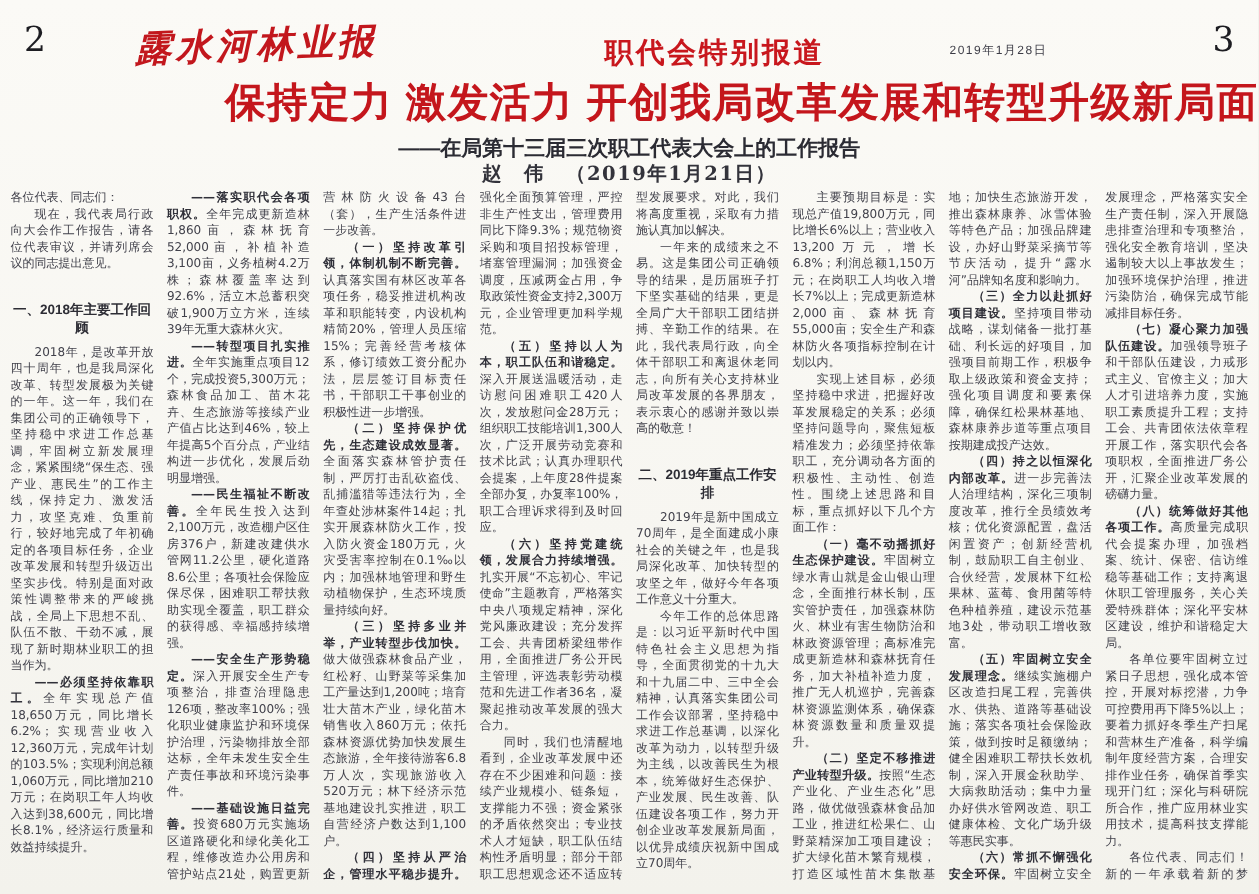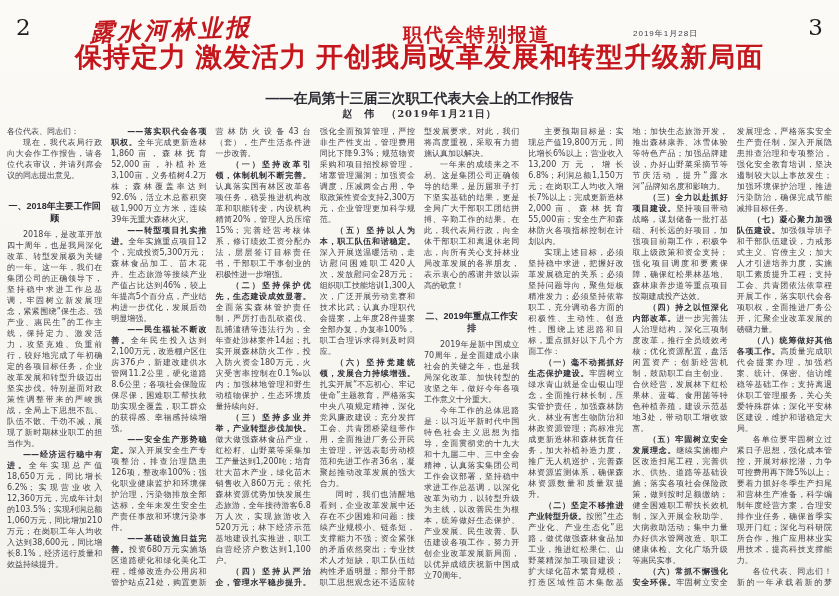--- a/index.html
+++ b/index.html
@@ -29,32 +29,32 @@
   .banner{
     position:absolute;left:403px;top:14px;
     font-size:19px;font-weight:bold;color:#c8171d;letter-spacing:2px;white-space:nowrap;
   }
   .issue-date{
     position:absolute;left:633px;top:20px;
     font-size:8px;color:#3c3c46;letter-spacing:1px;white-space:nowrap;
   }
   
   .headline{
-    position:absolute;top:39px;left:0;width:100%;
-    text-align:center;font-size:27px;font-weight:bold;color:#c4161c;
+    position:absolute;top:50px;left:0;width:100%;
+    text-align:right;font-size:27px;font-weight:bold;color:#c4161c;
     letter-spacing:1px;white-space:nowrap;
   }
   .subtitle{
     position:absolute;top:90px;left:0;width:100%;
     text-align:center;font-size:14px;font-weight:bold;color:#2b2b33;
   }
   .byline{
     position:absolute;top:107px;left:0;width:100%;
     text-align:center;font-family:"DejaVu Serif",serif;
-    font-size:10px;font-weight:bold;color:#33333b;letter-spacing:1px;
+    font-size:13px;font-weight:bold;color:#33333b;letter-spacing:1px;
   }
   
   .columns{
     position:absolute;top:126px;left:7px;right:7px;bottom:5px;
     column-count:8;column-gap:9px;column-fill:auto;
     font-family:"DejaVu Sans",sans-serif;
     font-size:8px;line-height:11px;text-align:justify;
     color:#41414b;overflow:hidden;
   }
   .columns p{margin:0;text-indent:2em;}
@@ -81,21 +81,21 @@
 
   <div class="headline">保持定力  激发活力  开创我局改革发展和转型升级新局面</div>
   <div class="subtitle">——在局第十三届三次职工代表大会上的工作报告</div>
   <div class="byline">赵　伟　（2019年1月21日）</div>
 
   <div class="columns">
       <p class="flush">各位代表、同志们：</p>
       <p>现在，我代表局行政向大会作工作报告，请各位代表审议，并请列席会议的同志提出意见。</p>
       <h3>一、2018年主要工作回顾</h3>
       <p>2018年，是改革开放四十周年，也是我局深化改革、转型发展极为关键的一年。这一年，我们在集团公司的正确领导下，坚持稳中求进工作总基调，牢固树立新发展理念，紧紧围绕“保生态、强产业、惠民生”的工作主线，保持定力、激发活力，攻坚克难、负重前行，较好地完成了年初确定的各项目标任务，企业改革发展和转型升级迈出坚实步伐。特别是面对政策性调整带来的严峻挑战，全局上下思想不乱、队伍不散、干劲不减，展现了新时期林业职工的担当作为。</p>
-      <p><b>——经济运行稳中有进。</b>全年实现总产值18,650万元，同比增长6.2%；实现营业收入12,360万元，完成年计划的103.5%；实现利润总额1,060万元，同比增加210万元；在岗职工年人均收入达到38,600元，同比增长8.1%，经济运行质量和效益持续提升。</p>
+      <p><b>——必须坚持依靠职工。</b>全年实现总产值18,650万元，同比增长6.2%；实现营业收入12,360万元，完成年计划的103.5%；实现利润总额1,060万元，同比增加210万元；在岗职工年人均收入达到38,600元，同比增长8.1%，经济运行质量和效益持续提升。</p>
       <p><b>——落实职代会各项职权。</b>全年完成更新造林1,860亩，森林抚育52,000亩，补植补造3,100亩，义务植树4.2万株；森林覆盖率达到92.6%，活立木总蓄积突破1,900万立方米，连续39年无重大森林火灾。</p>
       <p><b>——转型项目扎实推进。</b>全年实施重点项目12个，完成投资5,300万元；森林食品加工、苗木花卉、生态旅游等接续产业产值占比达到46%，较上年提高5个百分点，产业结构进一步优化，发展后劲明显增强。</p>
       <p><b>——民生福祉不断改善。</b>全年民生投入达到2,100万元，改造棚户区住房376户，新建改建供水管网11.2公里，硬化道路8.6公里；各项社会保险应保尽保，困难职工帮扶救助实现全覆盖，职工群众的获得感、幸福感持续增强。</p>
       <p><b>——安全生产形势稳定。</b>深入开展安全生产专项整治，排查治理隐患126项，整改率100%；强化职业健康监护和环境保护治理，污染物排放全部达标，全年未发生安全生产责任事故和环境污染事件。</p>
       <p><b>——基础设施日益完善。</b>投资680万元实施场区道路硬化和绿化美化工程，维修改造办公用房和管护站点21处，购置更新营林防火设备43台（套），生产生活条件进一步改善。</p>
       <p><b>（一）坚持改革引领，体制机制不断完善。</b>认真落实国有林区改革各项任务，稳妥推进机构改革和职能转变，内设机构精简20%，管理人员压缩15%；完善经营考核体系，修订绩效工资分配办法，层层签订目标责任书，干部职工干事创业的积极性进一步增强。</p>
       <p><b>（二）坚持保护优先，生态建设成效显著。</b>全面落实森林管护责任制，严厉打击乱砍盗伐、乱捕滥猎等违法行为，全年查处涉林案件14起；扎实开展森林防火工作，投入防火资金180万元，火灾受害率控制在0.1‰以内；加强林地管理和野生动植物保护，生态环境质量持续向好。</p>
       <p><b>（三）坚持多业并举，产业转型步伐加快。</b>做大做强森林食品产业，红松籽、山野菜等采集加工产量达到1,200吨；培育壮大苗木产业，绿化苗木销售收入860万元；依托森林资源优势加快发展生态旅游，全年接待游客6.8万人次，实现旅游收入520万元；林下经济示范基地建设扎实推进，职工自营经济户数达到1,100户。</p>
       <p><b>（四）坚持从严治企，管理水平稳步提升。</b>强化全面预算管理，严控非生产性支出，管理费用同比下降9.3%；规范物资采购和项目招投标管理，堵塞管理漏洞；加强资金调度，压减两金占用，争取政策性资金支持2,300万元，企业管理更加科学规范。</p>
       <p><b>（五）坚持以人为本，职工队伍和谐稳定。</b>深入开展送温暖活动，走访慰问困难职工420人次，发放慰问金28万元；组织职工技能培训1,300人次，广泛开展劳动竞赛和技术比武；认真办理职代会提案，上年度28件提案全部办复，办复率100%，职工合理诉求得到及时回应。</p>

